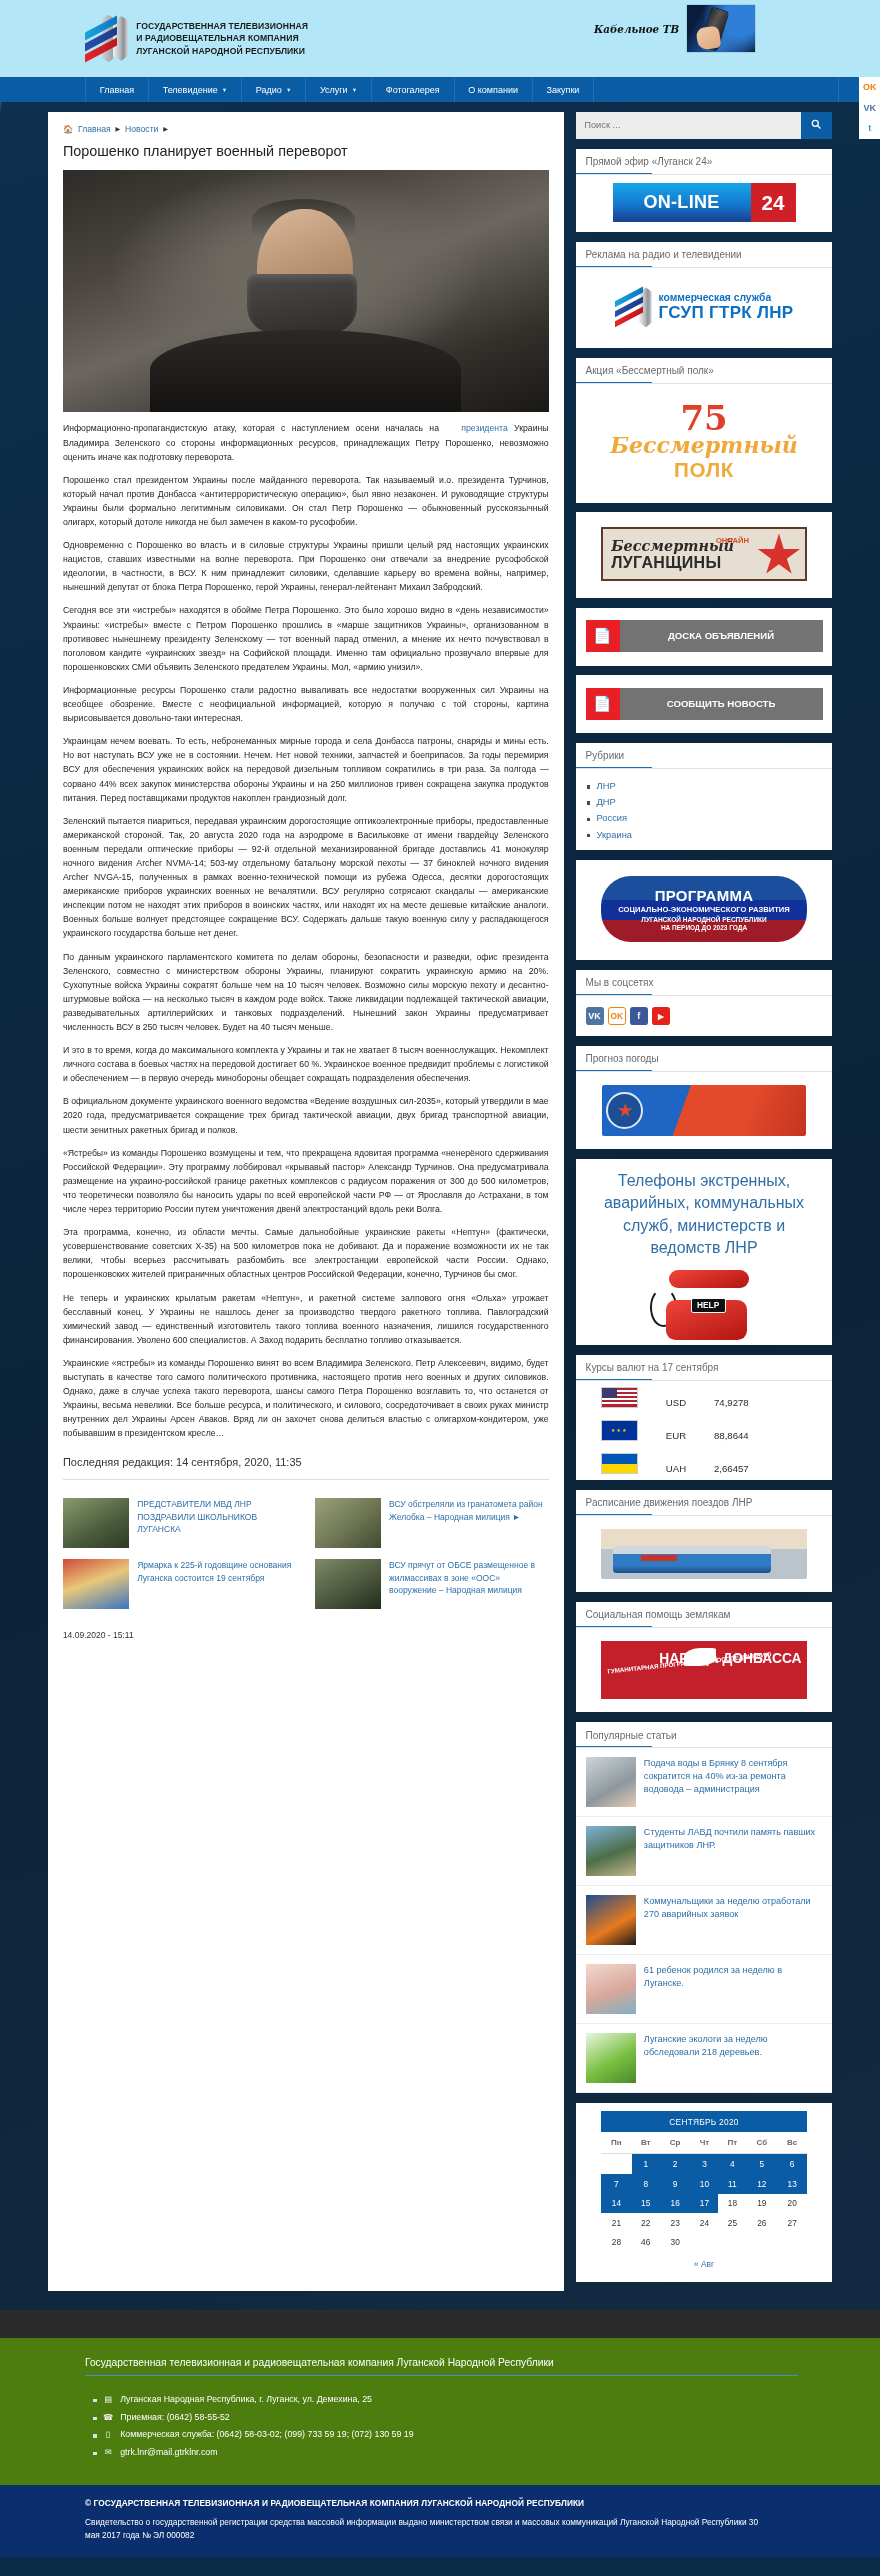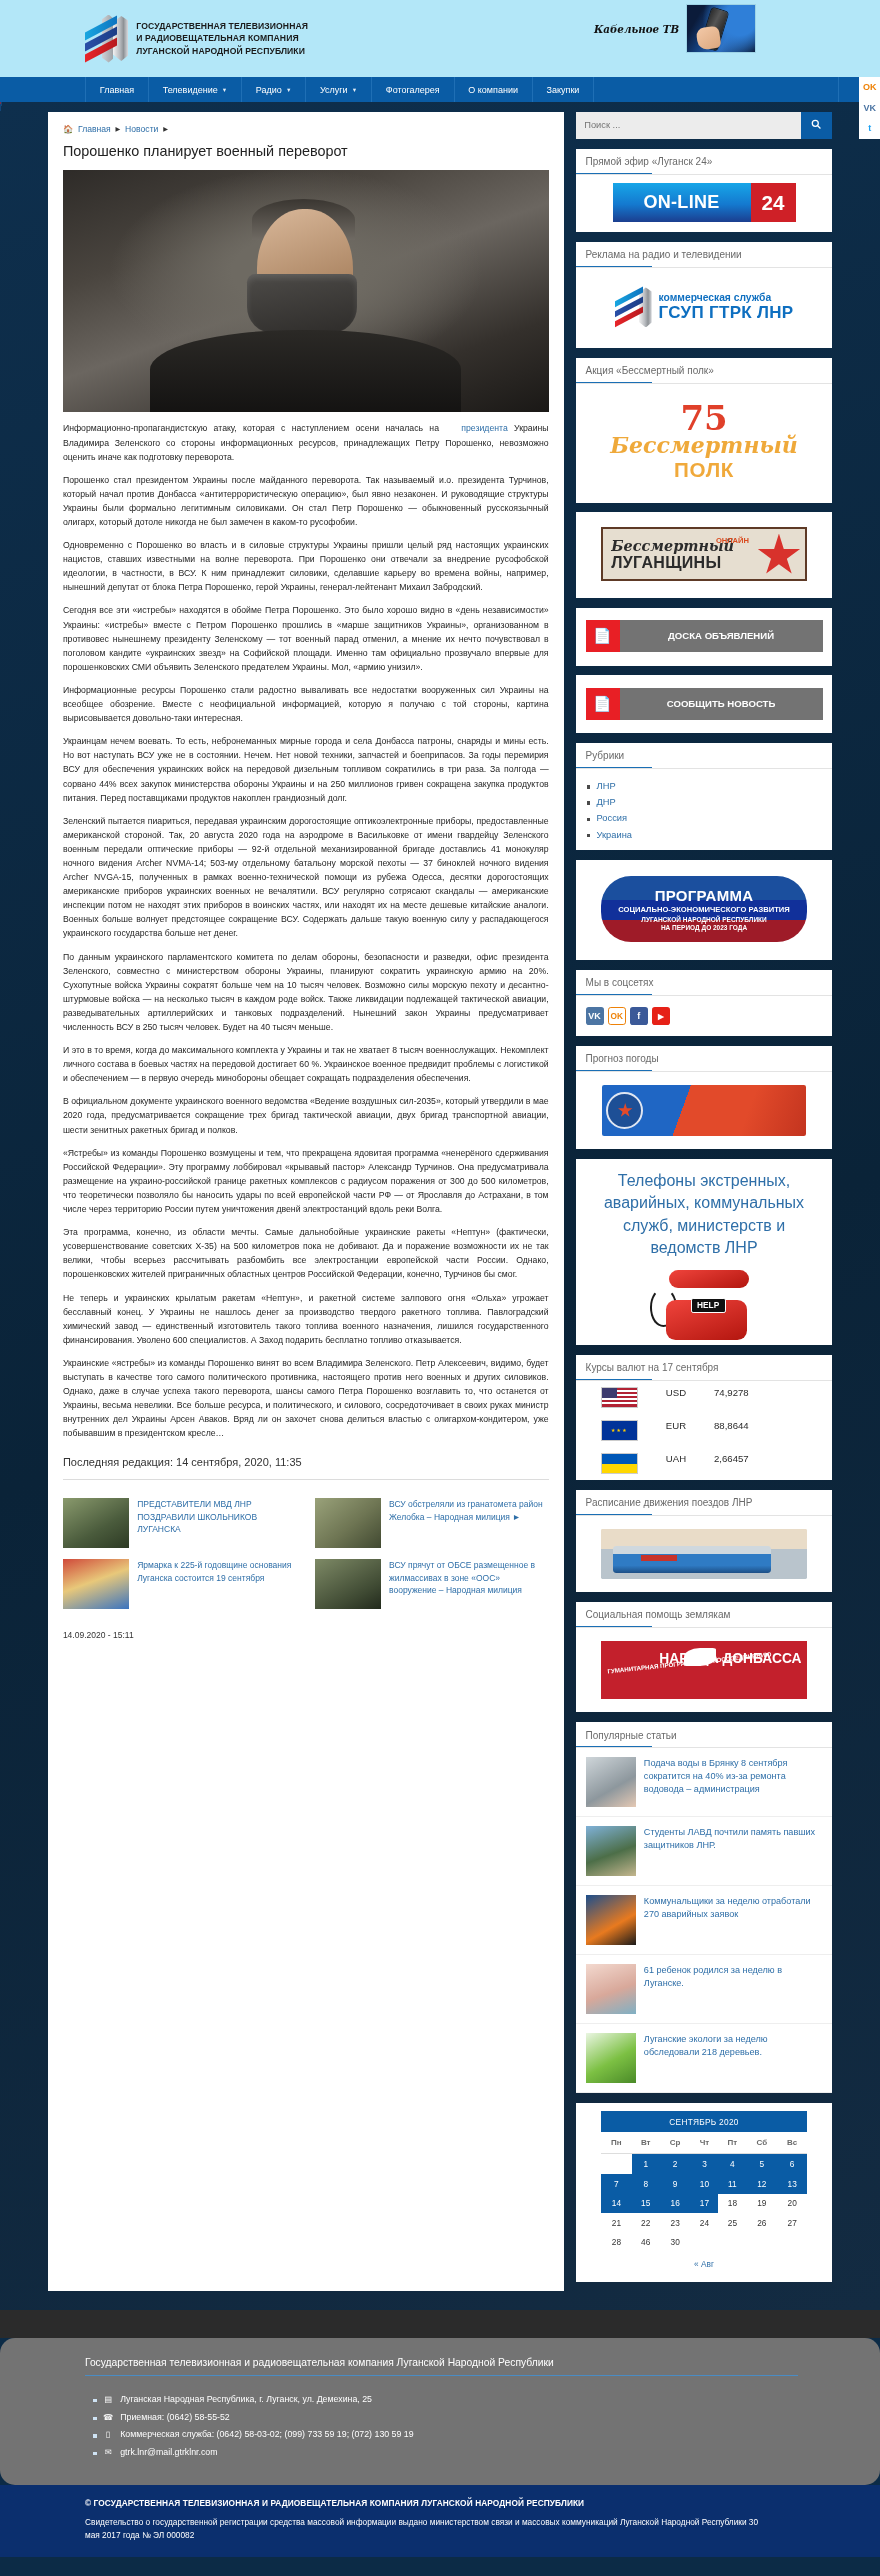--- a/index.html
+++ b/index.html
@@ -333,21 +333,21 @@
     position: absolute; left: 45px; top: 29px; background: #111; color: #fff;
     font-size: 8.3px; font-weight: 700; padding: 1.4px 5.5px; border-radius: 2.1px;
     border: 1.4px solid #fff;
   }
   .help-phone .cord {
     position: absolute; left: 4.1px; top: 19px; width: 27.5px; height: 39px;
     border: 2.8px solid #1b1b1b; border-radius: 50%; border-top-color: transparent;
   }
 
   .fx-row {
-    display: flex; align-items: flex-start; padding: 6.2px 0;
+    display: flex; align-items: flex-end; padding: 6.2px 0;
     font-size: 9.6px; color: #2b2b2b;
   }
   .fx-flag { width: 37px; height: 20.6px; margin-left: 25px; flex: none; border: 0.7px solid #ccc; }
   .fx-code { width: 76px; text-align: center; }
   .fx-val { flex: 1; }
   .flag-usd {
     background: repeating-linear-gradient(180deg,#b22234 0 2.1px,#fff 2.1px 4.1px);
     position: relative;
   }
   .flag-usd:after {
@@ -413,21 +413,21 @@
   }
   table.cal-tbl td {
     text-align: center; font-size: 8.3px; padding: 4.8px 0; color: #333;
   }
   table.cal-tbl td.on { background: #0a5ca5; color: #fff; }
   table.cal-tbl td.empty { background: transparent; }
   .cal-prev { text-align: center; font-size: 8.3px; color: #2f6fa8; padding: 6.9px 0 2.8px; cursor: pointer; }
 
   
   .foot-dark { background: #2b2b2b; height: 27.5px; }
-  .foot-blue { background: #737373; color: #fff; padding: 18px 0 20.6px; border-radius: 15px; }
+  .foot-blue { background: #4d7c0f; color: #fff; padding: 18px 0 20.6px; }
   .foot-inner { width: 798px; margin: 0 auto; padding-left: 44px; }
   .foot-title {
     font-size: 10.3px; font-weight: 400; padding-bottom: 6.9px;
     border-bottom: 0.7px solid #4a8cc4; display: inline-block; width: calc(100% - 41px);
   }
   .foot-list { list-style: none; padding: 11px 0 0 18px; }
   .foot-list li {
     display: flex; align-items: center; gap: 6.9px;
     font-size: 8.8px; margin: 7.6px 0; position: relative;
   }

